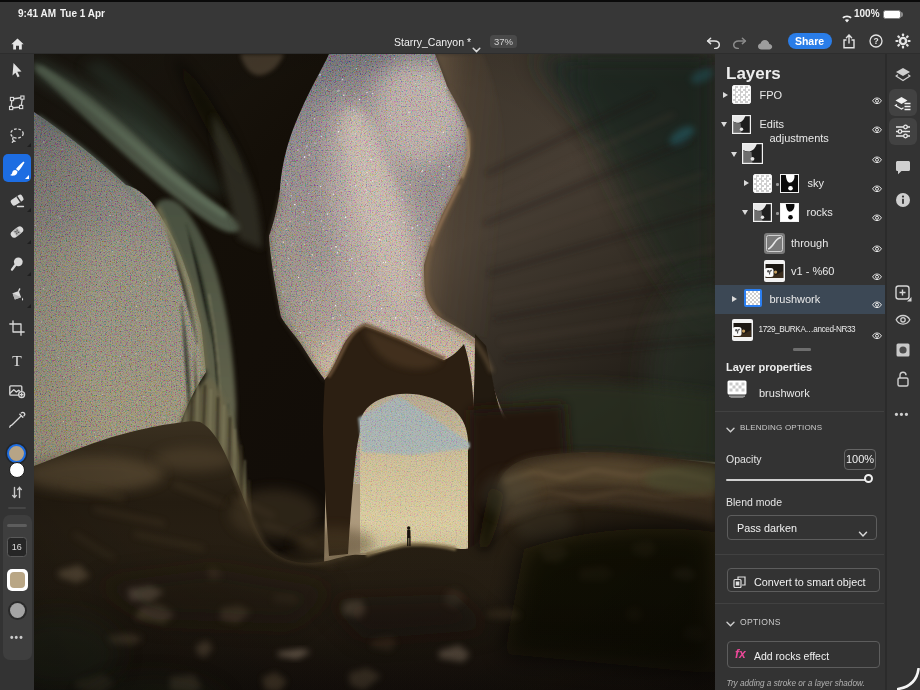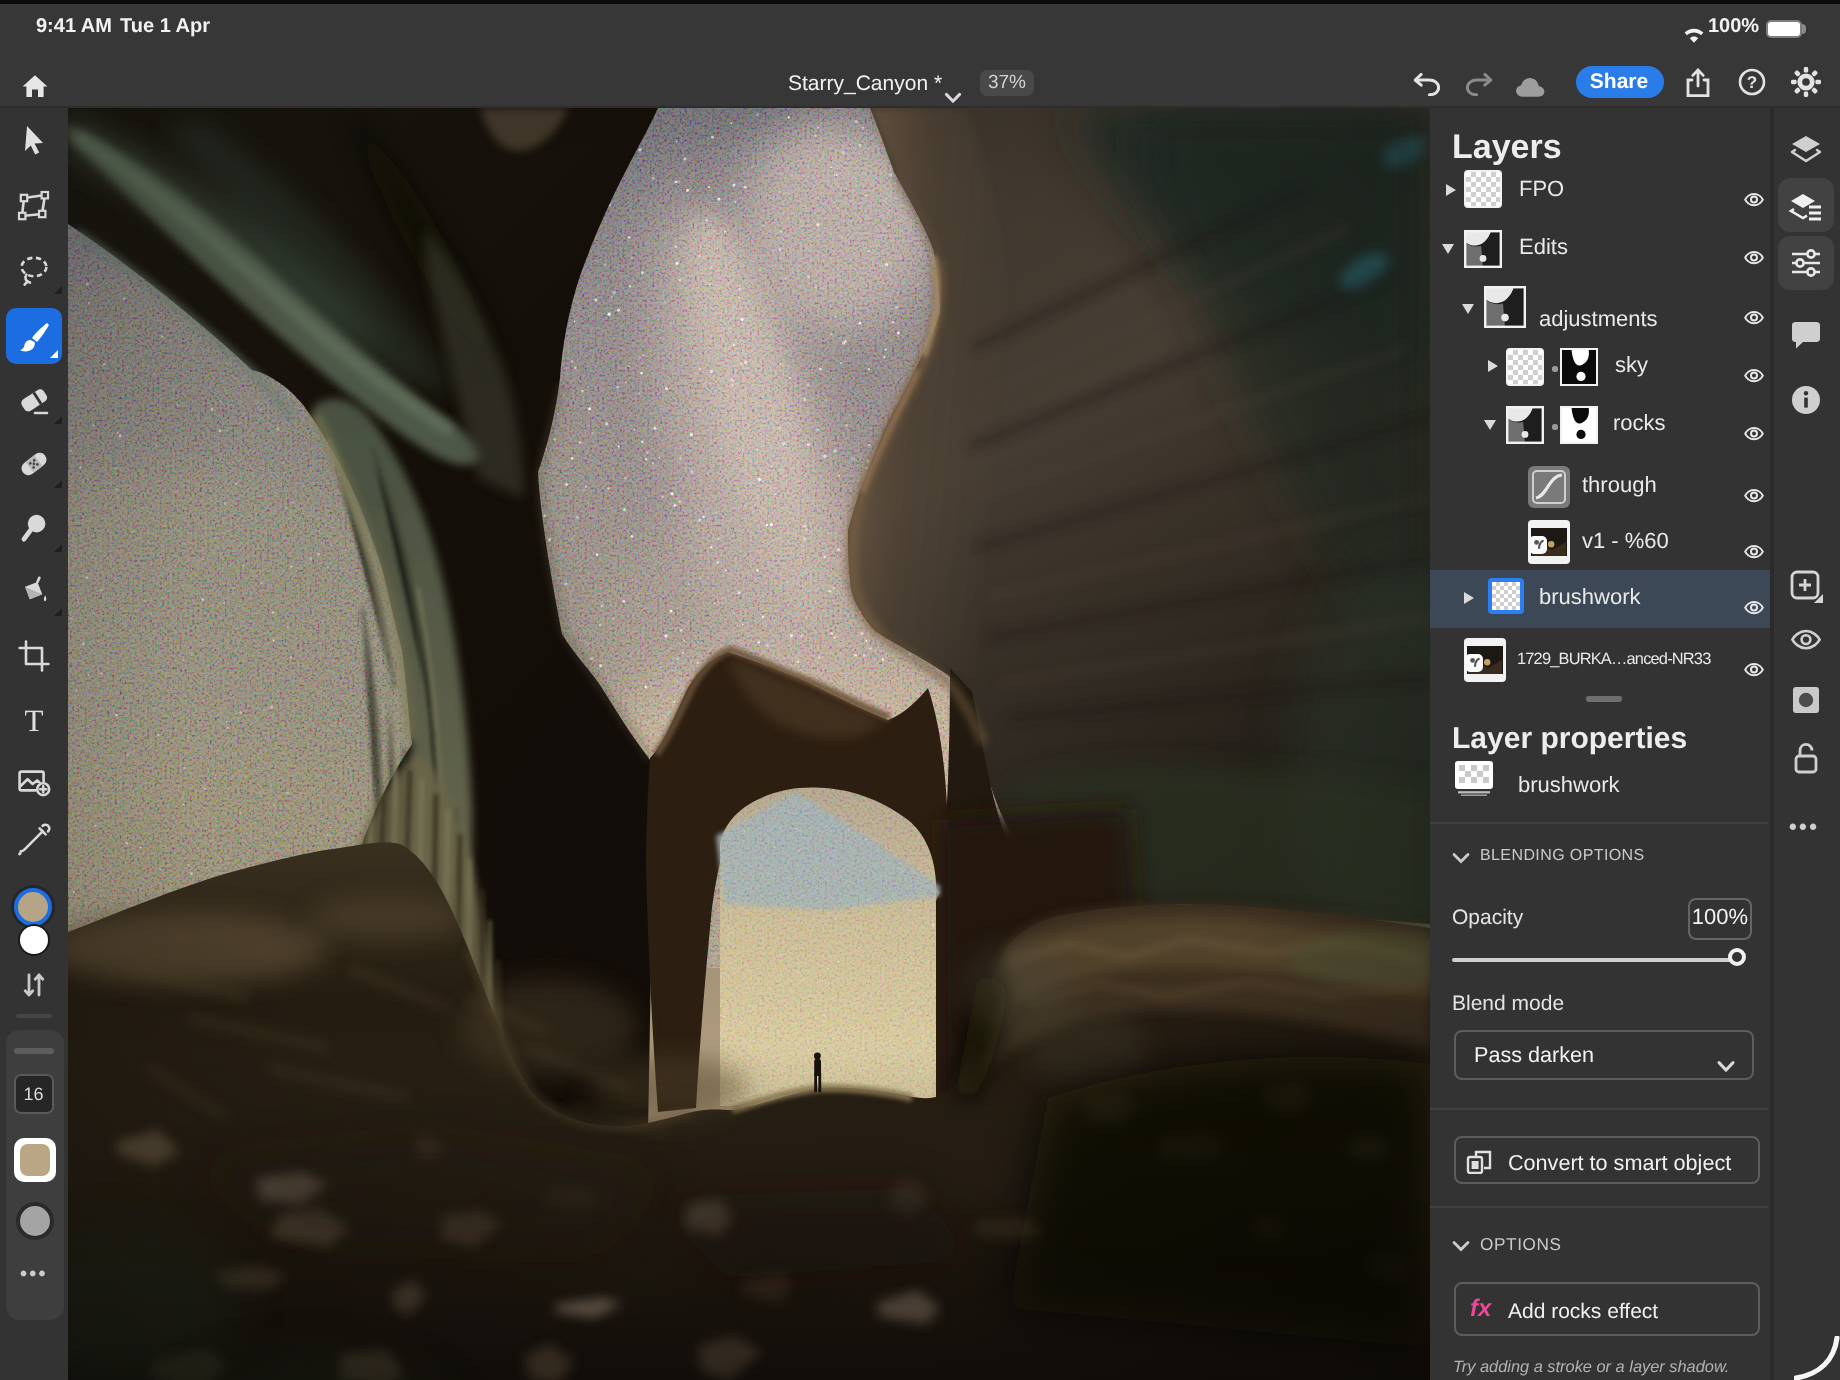--- a/index.html
+++ b/index.html
@@ -875,21 +875,21 @@
       </svg></div>
     <div class="abs" style="left:16px;top:97.50000000000001px;width:0;height:0;border-left:3.8px solid transparent;border-right:3.8px solid transparent;border-top:5.5px solid #dadada;"></div>
     <div class="abs" style="left:27px;top:89.30000000000001px;"><svg width="21" height="21" viewBox="0 0 21 21" style="">
         <rect width="21" height="21" fill="#3a3a3a"></rect>
         <path d="M0 0 L15.1 0 C16.4 4.6 13.0 8.0 9.5 8.8 C5.9 9.7 2.5 8.4 0 6.3 Z" fill="#e8e8e8"></path>
         <path d="M15.1 0 L21 0 L21 21 L0 21 L0 6.3 C6.3 10.9 12.6 8.4 15.1 0 Z" fill="#1e1e1e"></path>
         <path d="M0 6.3 C2.5 8.4 5.9 9.7 9.5 8.8 L10.5 21 L0 21 Z" fill="#6e6e6e"></path>
         <circle cx="10.5" cy="15.8" r="1.9" fill="#e8e8e8"></circle>
         <rect width="21" height="21" fill="none" stroke="#f2f2f2" stroke-width="2.4"></rect>
       </svg></div>
-    <div class="abs row-label" style="left:54.5px;top:100px;">adjustments</div>
+    <div class="abs row-label" style="left:54.5px;top:78px;">adjustments</div>
     <div class="abs" style="left:157px;top:95.80000000000001px;"><svg width="10" height="8" viewBox="0 0 10 8" style="">
         <path d="M5 1 C7.3 1 8.9 2.7 9.4 3.8 C8.9 4.9 7.3 6.6 5 6.6 C2.7 6.6 1.1 4.9 0.6 3.8 C1.1 2.7 2.7 1 5 1 Z" fill="none" stroke="#e8e8e8" stroke-width="1"></path>
         <circle cx="5" cy="3.8" r="1.5" fill="none" stroke="#e8e8e8" stroke-width="1"></circle>
       </svg></div>
     <div class="abs" style="left:28.5px;top:125.7px;width:0;height:0;border-top:3.8px solid transparent;border-bottom:3.8px solid transparent;border-left:5.5px solid #dadada;"></div>
     <div class="abs" style="left:38px;top:119.5px;width:19px;height:19px;background:repeating-conic-gradient(#cfcfcf 0% 25%, #ffffff 0% 50%) 0 0/5px 5px;border:1.5px solid #f2f2f2;border-radius:2px;"></div>
     <div class="abs" style="left:61px;top:129.0px;width:2.5px;height:2.5px;background:#999999;border-radius:50%;"></div>
     <div class="abs" style="left:64.5px;top:119.5px;"><svg width="19" height="19" viewBox="0 0 19 19" style="">
         <rect width="19" height="19" fill="#0a0a0a"></rect>
         <path d="M5.7 0 L14.2 0 C15.2 4.8 13.3 7.6 10.5 8.6 C7.6 9.5 6.1 5.7 5.7 0 Z" fill="#ffffff"></path>
@@ -962,21 +962,21 @@
         <rect x="0.5" y="8.0" width="9" height="9" rx="2.5" fill="#fafafa"></rect>
         <circle cx="4.3" cy="11.2" r="1.2" fill="#555555"></circle>
         <path d="M5.5 14.4 C5.5 11.4 7 10.4 7.8 10.4" stroke="#555555" stroke-width="1.1" fill="none"></path>
       </svg></div>
     <div class="abs row-label" style="left:43.5px;top:270.5px;font-size:8.2px;letter-spacing:-0.4px;">1729_BURKA…anced-NR33</div>
     <div class="abs" style="left:157px;top:271.5px;"><svg width="10" height="8" viewBox="0 0 10 8" style="">
         <path d="M5 1 C7.3 1 8.9 2.7 9.4 3.8 C8.9 4.9 7.3 6.6 5 6.6 C2.7 6.6 1.1 4.9 0.6 3.8 C1.1 2.7 2.7 1 5 1 Z" fill="none" stroke="#e8e8e8" stroke-width="1"></path>
         <circle cx="5" cy="3.8" r="1.5" fill="none" stroke="#e8e8e8" stroke-width="1"></circle>
       </svg></div>
     <div class="abs" style="left:78px;top:294px;width:18px;height:2.5px;background:#6e6e6e;border-radius:1.2px;"></div>
-    <div class="txt" style="left:11px;top:306.5px;font-size:15px;font-weight:700;">Layer properties</div>
+    <div class="txt" style="left:11px;top:306.5px;font-size:11px;font-weight:700;">Layer properties</div>
     <div class="abs" style="left:12px;top:326px;"><svg width="20" height="18" viewBox="0 0 20 18" style="">
         <rect x="0.5" y="0.5" width="19" height="14" rx="1.5" fill="#ffffff"></rect>
         <g fill="#c9c9c9">
           <rect x="2.5" y="2.5" width="3" height="3"></rect>
           <rect x="8.5" y="2.5" width="3" height="3"></rect>
           <rect x="14.5" y="2.5" width="3" height="3"></rect>
           <rect x="5.5" y="5.5" width="3" height="3"></rect>
           <rect x="11.5" y="5.5" width="3" height="3"></rect>
           <rect x="2.5" y="8.5" width="3" height="3"></rect>
           <rect x="8.5" y="8.5" width="3" height="3"></rect>

